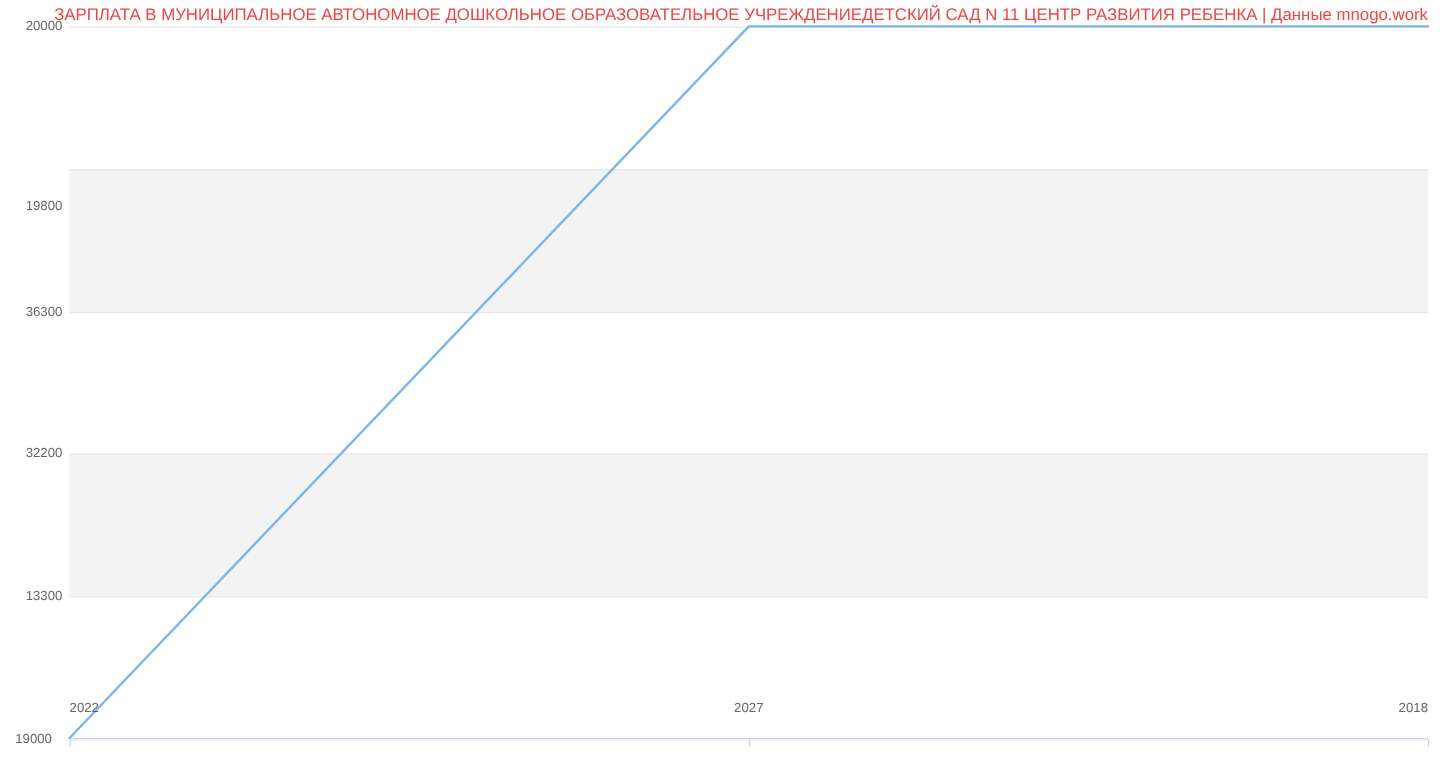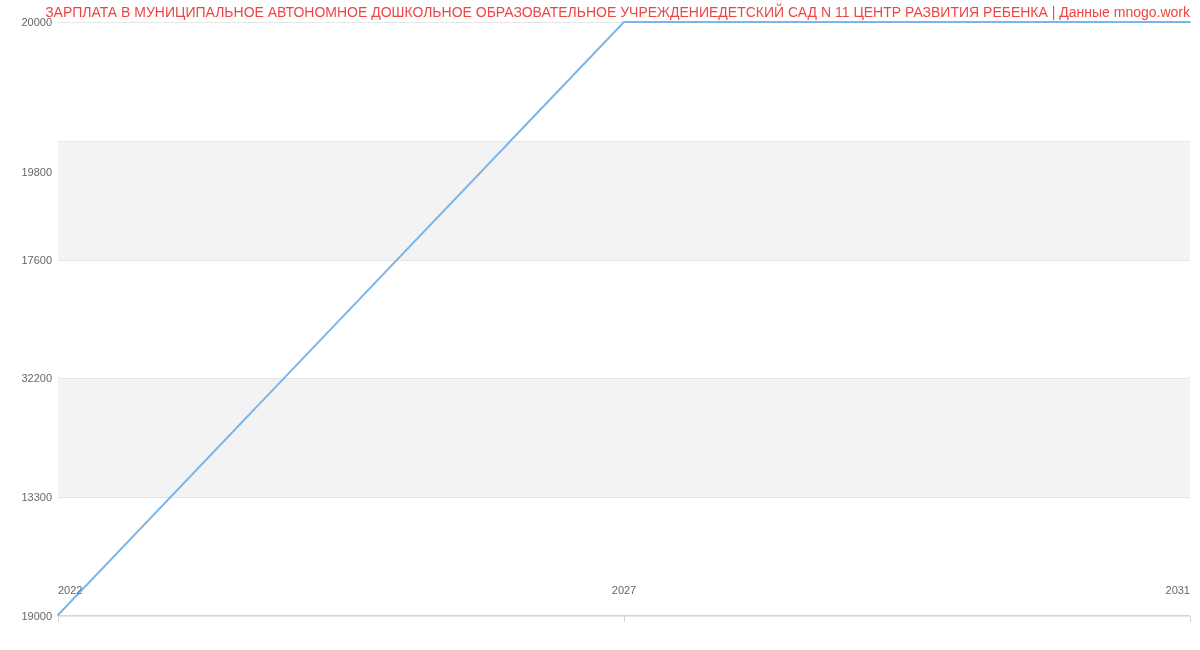--- a/index.html
+++ b/index.html
@@ -101,25 +101,25 @@
       <div class="gridline" style="top: 475.2px;"></div>
       <div class="gridline" style="top: 356.4px;"></div>
       <div class="gridline" style="top: 237.6px;"></div>
       <div class="gridline" style="top: 118.8px;"></div>
       <div class="gridline" style="top: 0px;"></div>
       <svg class="line-layer" preserveAspectRatio="none" viewBox="0 0 1132 594">
       <path class="series-line" d="M0 594 L566 0 L1132 0" style="stroke: rgb(124, 181, 236);"></path>
     </svg>
   </div>
 
-<div class="y-tick" style="top: 616px;">19000</div>
+<div class="y-tick" style="top: 616px; text-align: center;">19000</div>
     <div class="y-tick" style="top: 497.2px;">13300</div>
     <div class="y-tick" style="top: 378.4px;">32200</div>
-    <div class="y-tick" style="top: 259.6px;">17600</div>
+    <div class="y-tick" style="top: 259.6px;">36300</div>
     <div class="y-tick" style="top: 140.8px; margin-top: 31px;">19800</div>
     <div class="y-tick" style="top: 22px;">20000</div>
     <div class="x-tickmark" style="left: 58px;"></div>
     <div class="x-tick" style="transform: translateX(0px); left: 58px;">2022</div>
     <div class="x-tickmark" style="left: 624px;"></div>
     <div class="x-tick" style="left: 624px;">2027</div>
     <div class="x-tickmark" style="left: 1190px;"></div>
-    <div class="x-tick" style="transform: translateX(-100%); left: 1190px;">2031</div>
+    <div class="x-tick" style="transform: translateX(-100%); left: 1190px;">2018</div>
   </div>
 
 </body></html>

